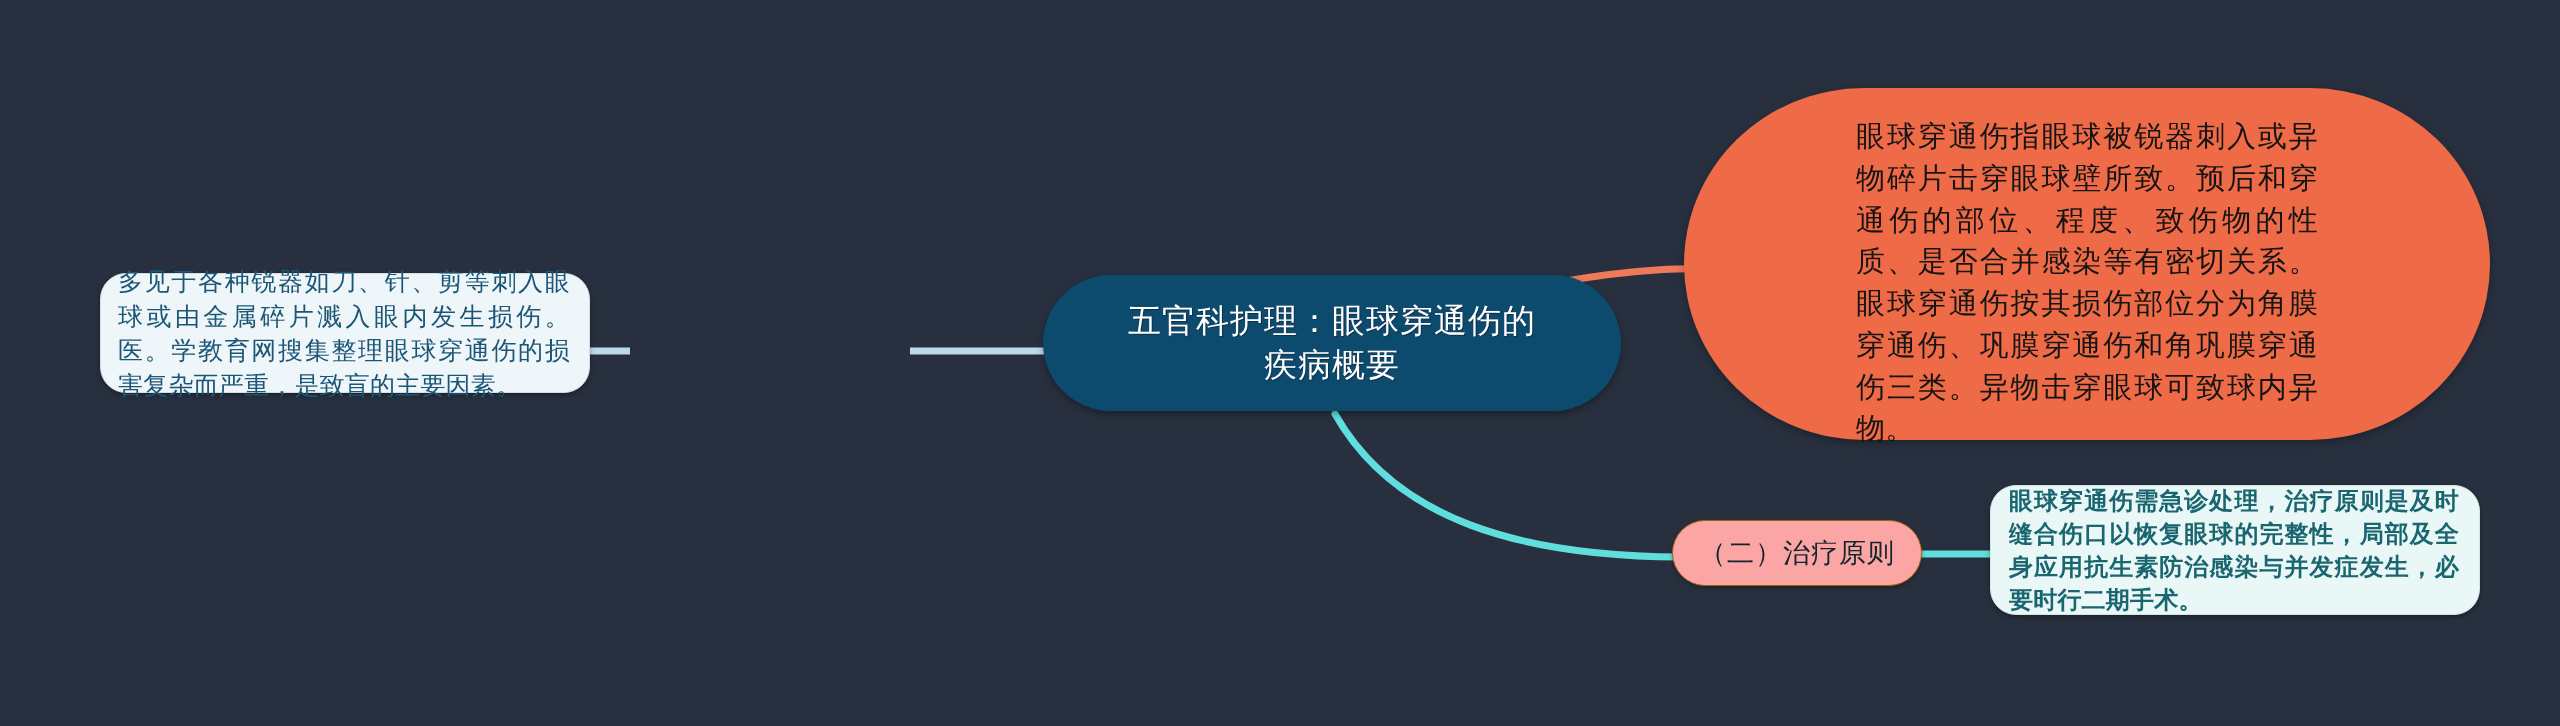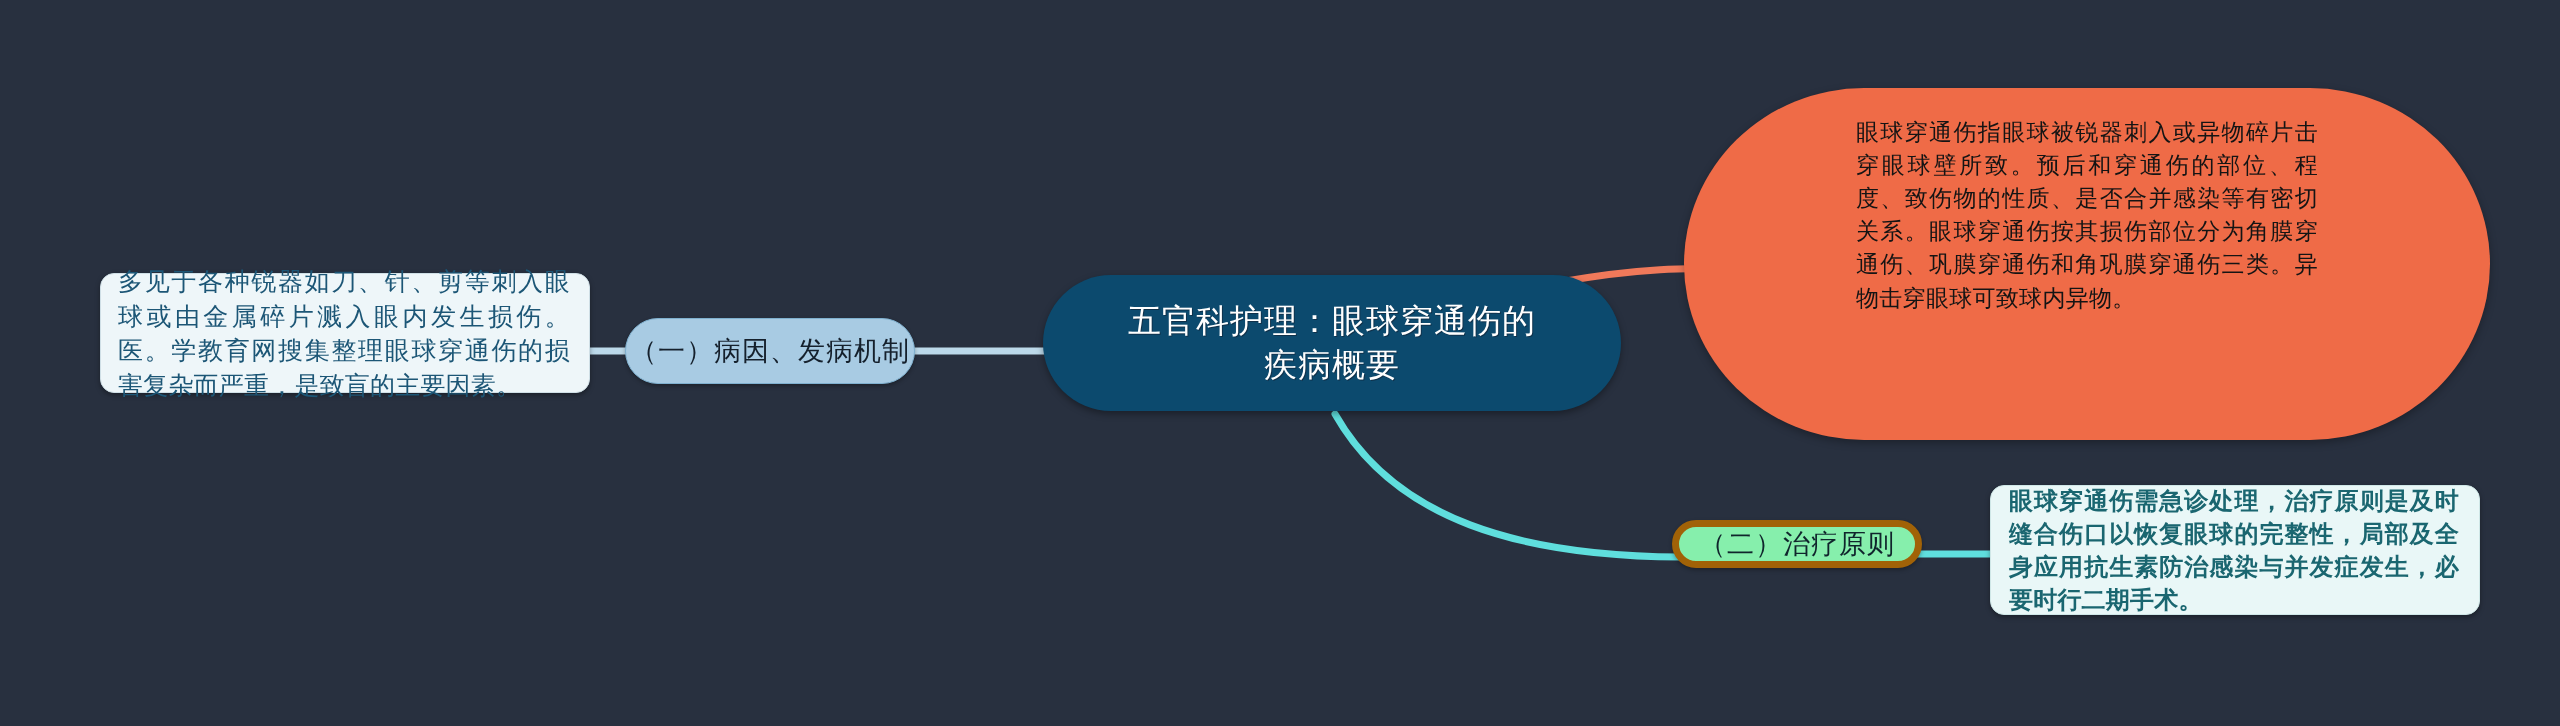--- a/index.html
+++ b/index.html
@@ -22,21 +22,21 @@
     width: 2560px;
     height: 726px;
     pointer-events: none;
   }
 
   
   .leaf-card {
     position: absolute;
     box-sizing: border-box;
     background: #eef6f9;
-    border-radius: 14px;
+    border-radius: 26px;
     box-shadow: 0 2px 5px rgba(0,0,0,0.35);
     display: flex;
     align-items: center;
   }
   .leaf-card .txt {
     display: block;
     width: 100%;
     font-size: 25px;
     line-height: 1.38;
     letter-spacing: 0.2px;
@@ -87,23 +87,23 @@
     height: 66px;
     background: #a8cbe3;
     border: 1px solid #7fb0cf;
   }
   #pill-cause .label { color: #15202c; }
 
   #pill-treat {
     left: 1672px;
     top: 520px;
     width: 250px;
-    height: 48px;
-    background: #86efac;
-    border: 7px solid #a16207;
+    height: 66px;
+    background: #fca5a5;
+    border: 1px solid #a16207;
   }
   #pill-treat .label { color: #10252c; }
 
   
   #root-node {
     position: absolute;
     left: 1043px;
     top: 275px;
     width: 578px;
     height: 136px;
@@ -135,21 +135,21 @@
     border-radius: 180px / 176px;
     box-shadow: 0 3px 8px rgba(0,0,0,0.3);
     display: flex;
     align-items: flex-start;
     justify-content: center;
     padding: 28px 0 0 0;
     box-sizing: border-box;
   }
   #orange-capsule .txt {
     color: #141414;
-    font-size: 23px;
+    font-size: 29px;
     line-height: 1.44;
     width: 462px;
     text-align: justify;
     letter-spacing: 0.3px;
   }
 </style>
 </head>
 <body>
 
 <div id="stage">
@@ -164,23 +164,20 @@
 
     <path d="M1335 414 C1395 520, 1520 556, 1680 557" fill="none" stroke="#5fdedd" stroke-width="7" stroke-linecap="round"></path>
 
     <line x1="1912" y1="554" x2="2000" y2="554" stroke="#5fdedd" stroke-width="7"></line>
   </svg>
 
   <div class="leaf-card" id="leaf-left">
     <span class="txt">多见于各种锐器如刀、针、剪等刺入眼球或由金属碎片溅入眼内发生损伤。医。学教育网搜集整理眼球穿通伤的损害复杂而严重，是致盲的主要因素。</span>
   </div>
 
-  <div class="pill" id="pill-cause">
-    <span class="label">（一）病因、发病机制</span>
-  </div>
 
   <div id="root-node">
     <span class="root-title">五官科护理：眼球穿通伤的疾病概要</span>
   </div>
 
   <div id="orange-capsule">
     <span class="txt">眼球穿通伤指眼球被锐器刺入或异物碎片击穿眼球壁所致。预后和穿通伤的部位、程度、致伤物的性质、是否合并感染等有密切关系。眼球穿通伤按其损伤部位分为角膜穿通伤、巩膜穿通伤和角巩膜穿通伤三类。异物击穿眼球可致球内异物。</span>
   </div>
 
   <div class="pill" id="pill-treat">

